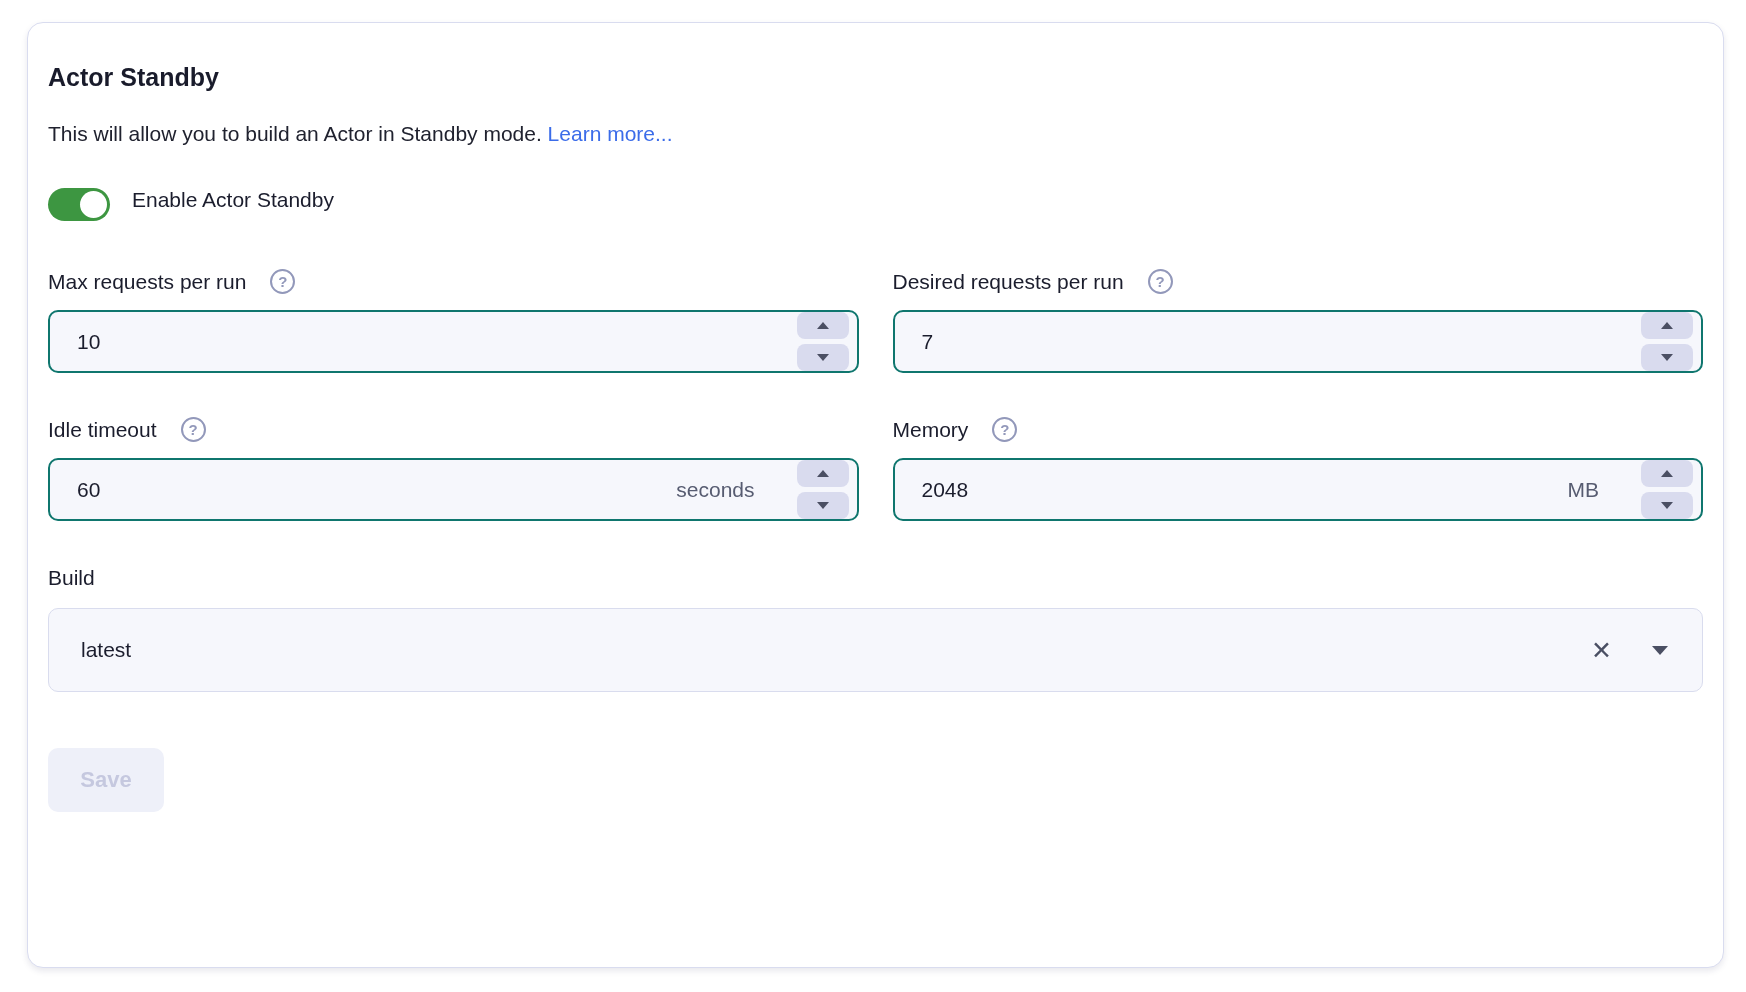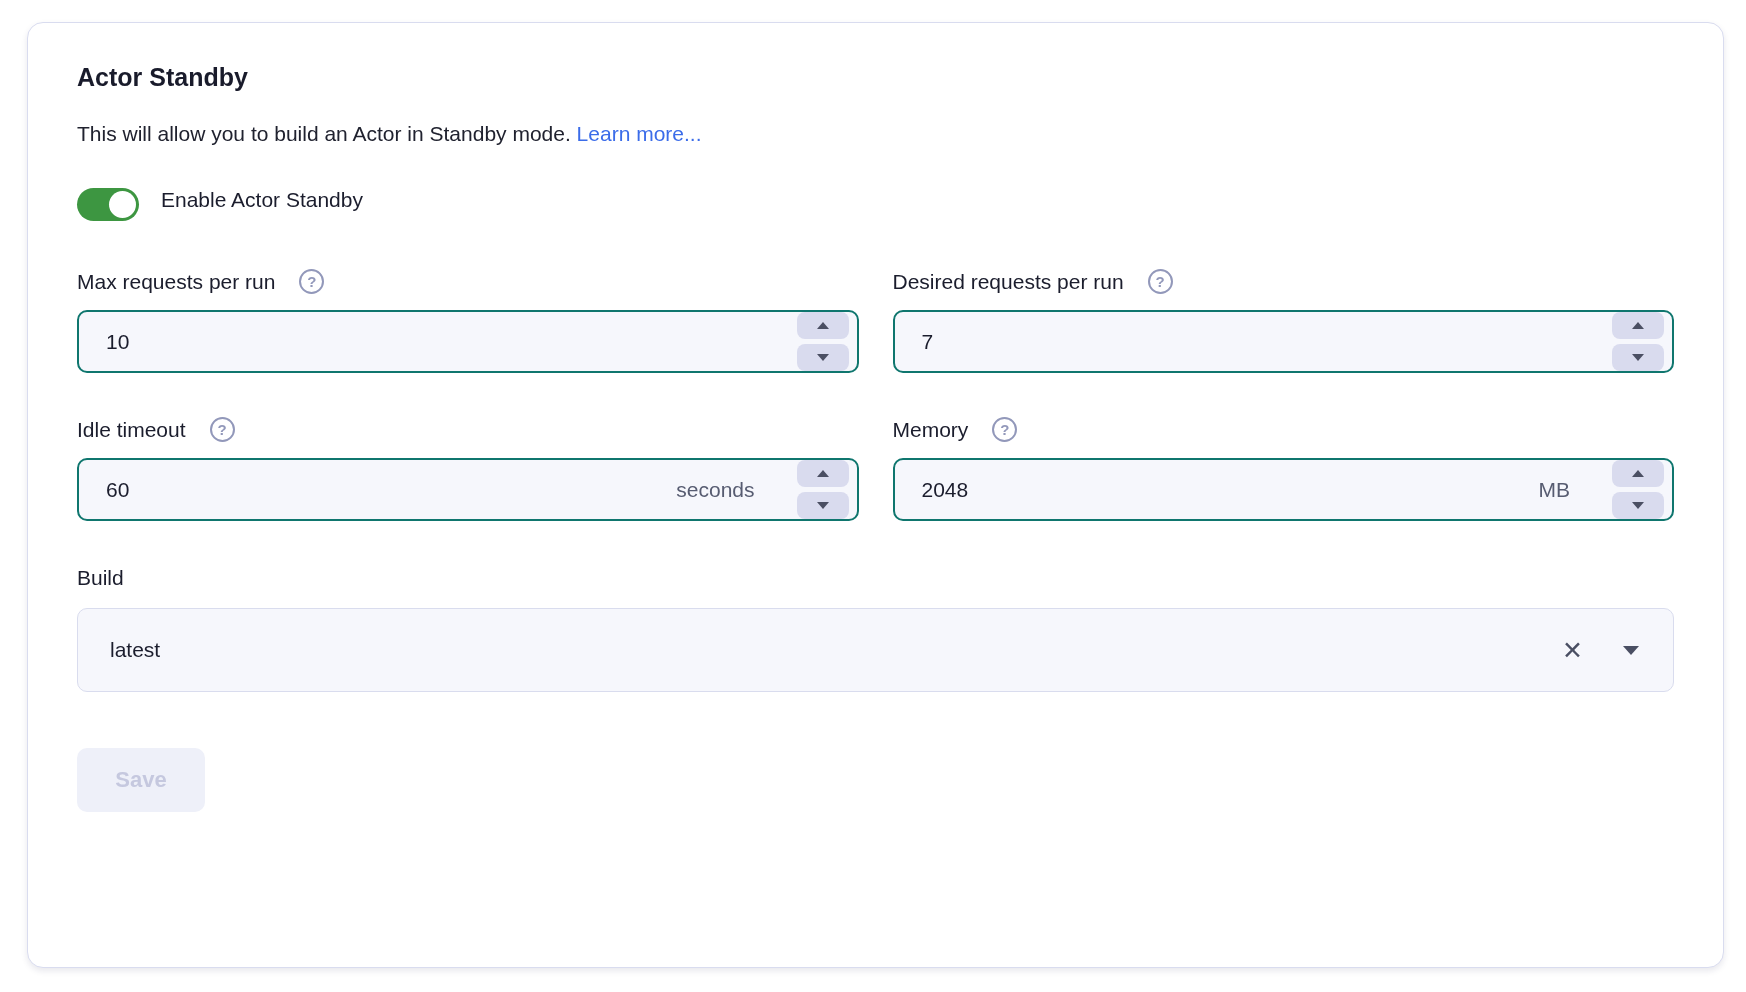--- a/index.html
+++ b/index.html
@@ -10,21 +10,21 @@
     color: #1b1d2d;
   }
   .card {
     position: absolute;
     left: 27px; top: 22px;
     width: 1697px; height: 946px;
     background: #ffffff;
     border: 1px solid #d9dcef;
     border-radius: 16px;
     box-shadow: 0 3px 6px rgba(30, 34, 80, 0.10);
-    padding: 38px 49px;
+    padding: 38px 20px;
     overflow: hidden;
   }
   .panel-title {
     font-size: 25px;
     font-weight: 700;
     color: #191b2b;
     line-height: 32px;
   }
   .panel-desc {
     margin-top: 26px;
@@ -192,21 +192,21 @@
   .caret-down {
     width: 0; height: 0;
     border-left: 8px solid transparent;
     border-right: 8px solid transparent;
     border-top: 9px solid #4a4f63;
     margin-right: 10px;
     cursor: pointer;
   }
   .save-btn {
     margin-top: 56px;
-    width: 128px; height: 64px;
+    width: 116px; height: 64px;
     background: #eef0f9;
     color: #c5c8df;
     border: none;
     border-radius: 10px;
     font-family: "Liberation Sans", sans-serif;
     font-size: 22px;
     font-weight: 700;
     cursor: default;
   }
 </style>

